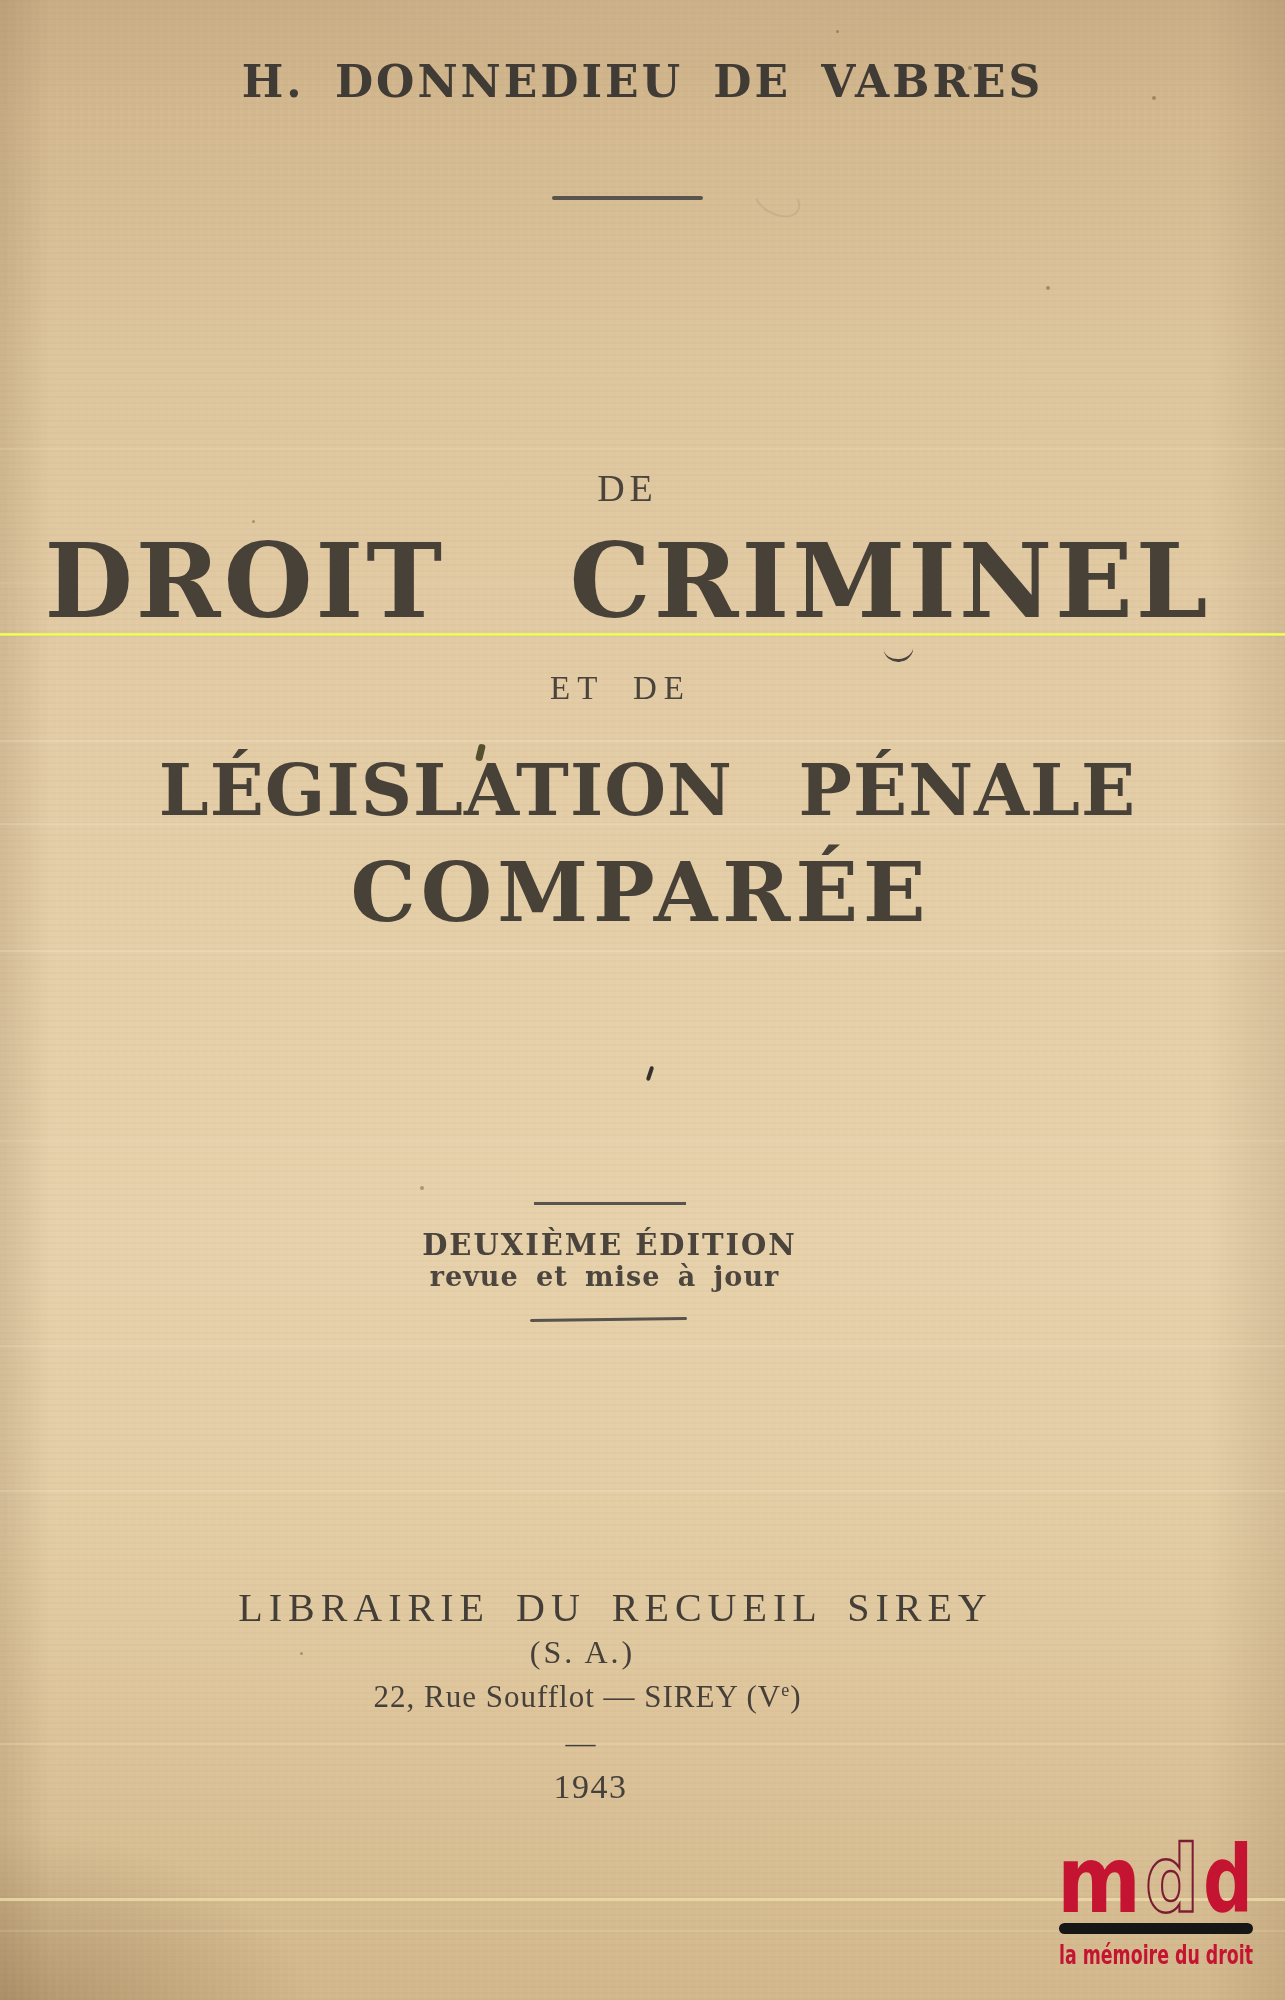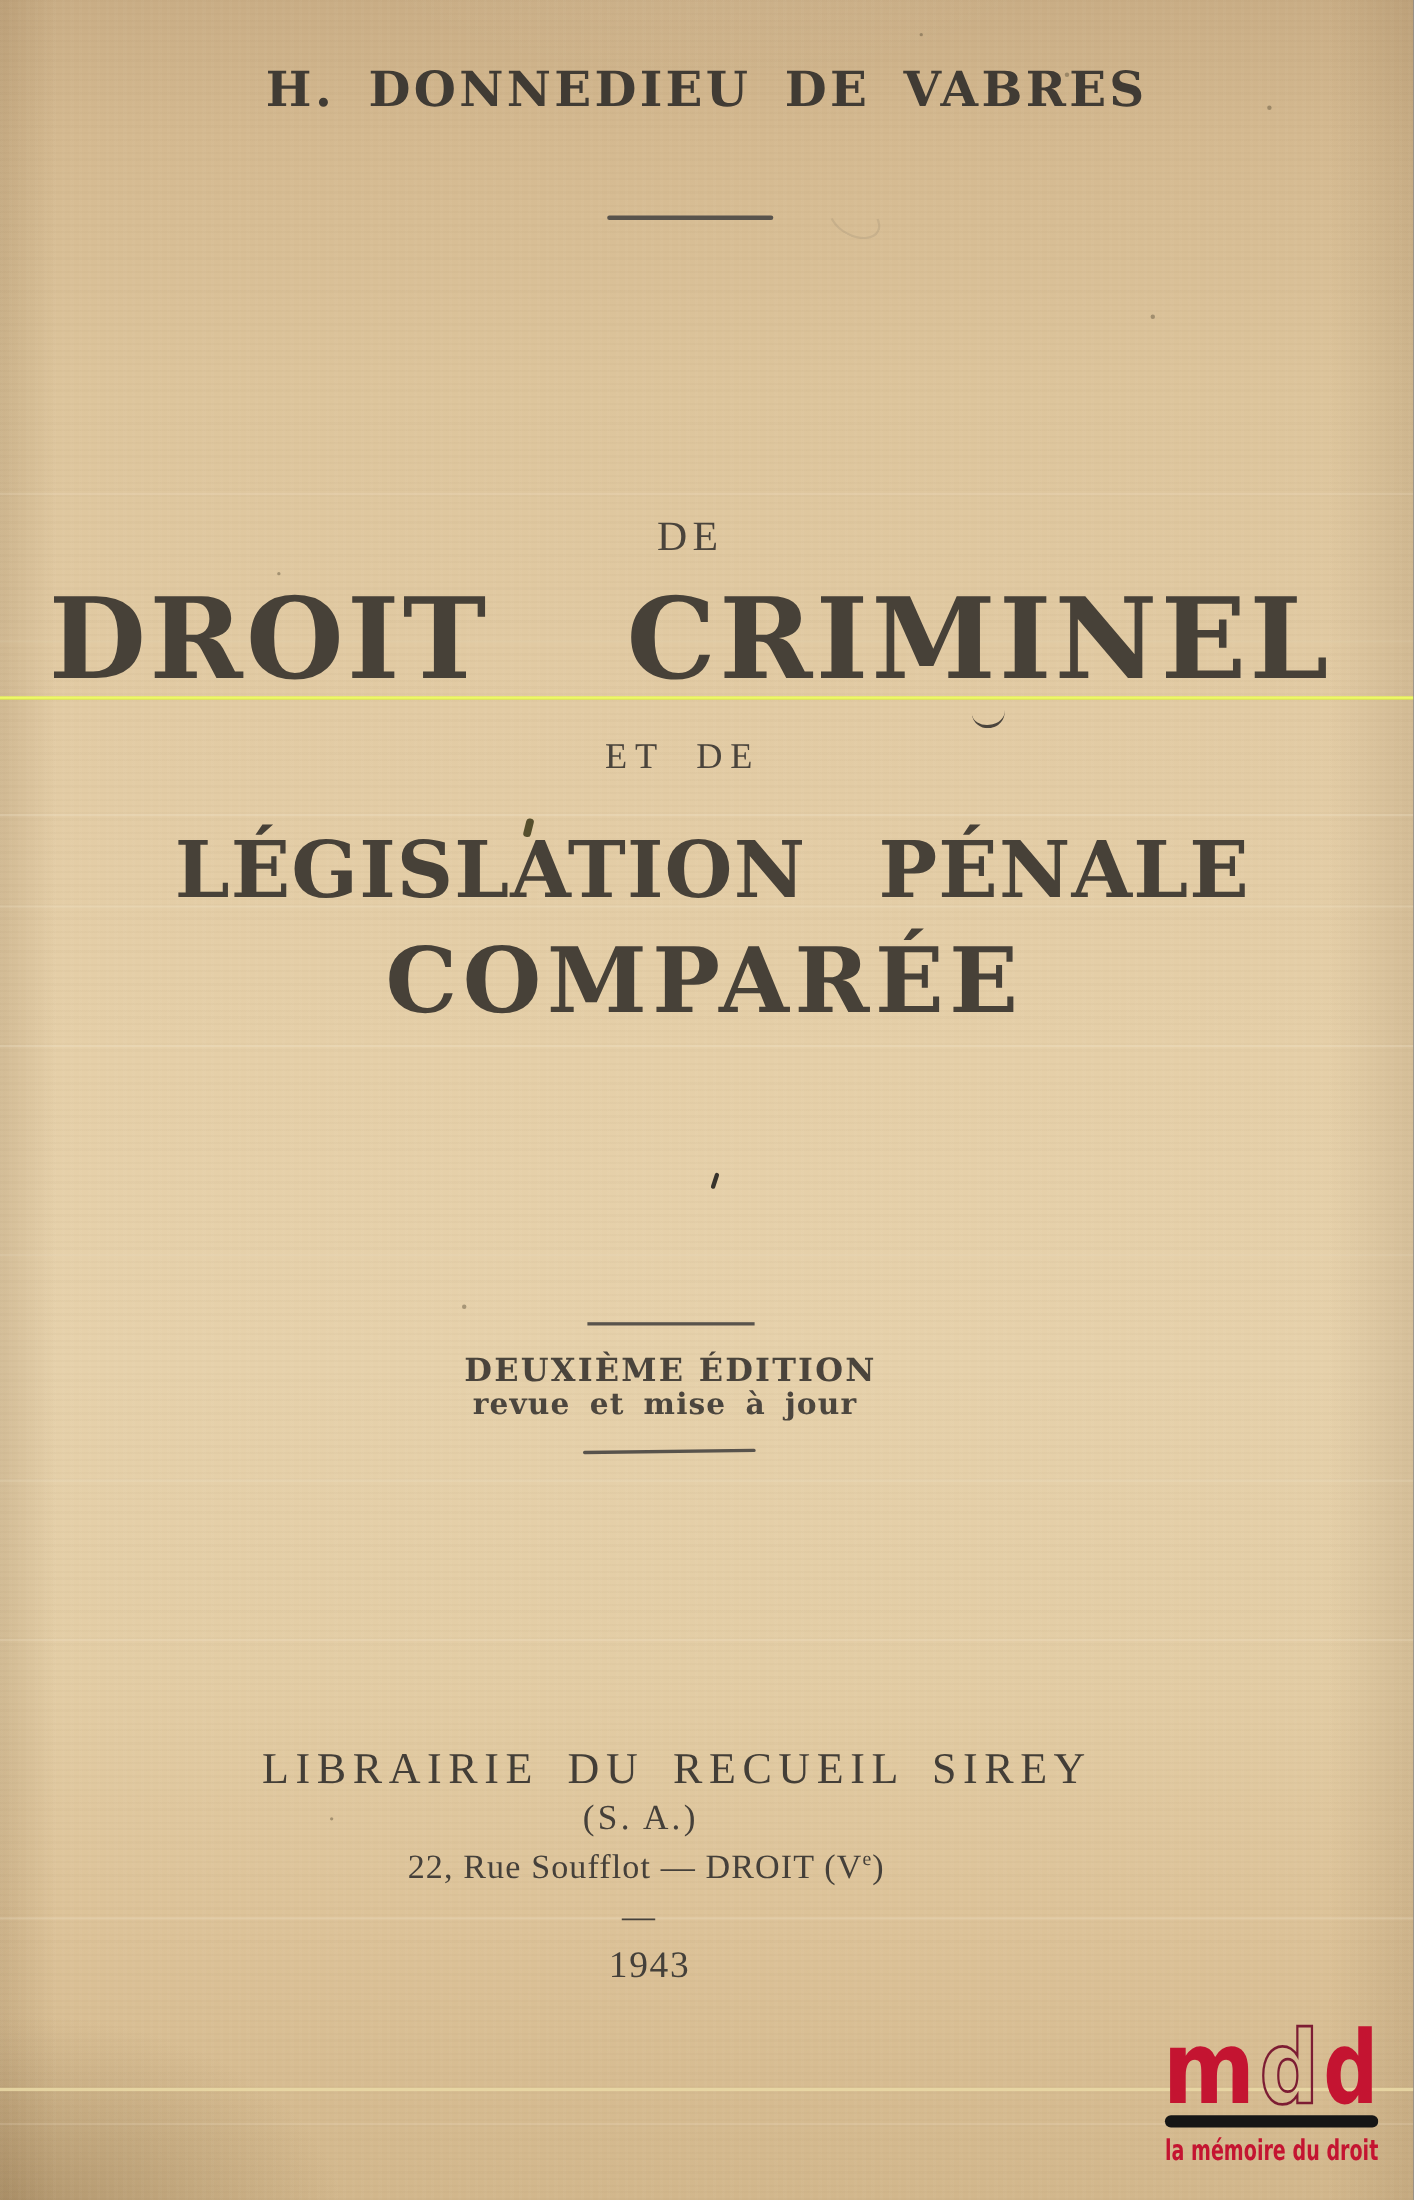--- a/index.html
+++ b/index.html
@@ -99,21 +99,21 @@
   <div class="abs line t3">LÉGISLATION PÉNALE</div>
   <div class="abs line t4">COMPARÉE</div>
 
   <div class="abs ed-rule-top"></div>
   <div class="abs line ed-title">DEUXIÈME ÉDITION</div>
   <div class="abs line ed-note">revue et mise à jour</div>
   <div class="abs ed-rule-bottom"></div>
 
   <div class="abs line imp-pub">LIBRAIRIE DU RECUEIL SIREY</div>
   <div class="abs line imp-sa">(S. A.)</div>
-  <div class="abs line imp-addr"><span>22, Rue Soufflot — DROIT (V</span><sup>e</sup><span>)</span></div>
+  <div class="abs line imp-addr"><span>22, Rue Soufflot — SIREY (V</span><sup>e</sup><span>)</span></div>
   <div class="abs line imp-dash">—</div>
   <div class="abs line imp-year">1943</div>
 
   <div class="abs scan-line"></div>
   <div class="abs crease c1"></div>
   <div class="abs crease c2"></div>
   <div class="abs crease c3"></div>
   <div class="abs crease c4"></div>
   <div class="abs crease c5"></div>
   <div class="abs crease c6"></div>

